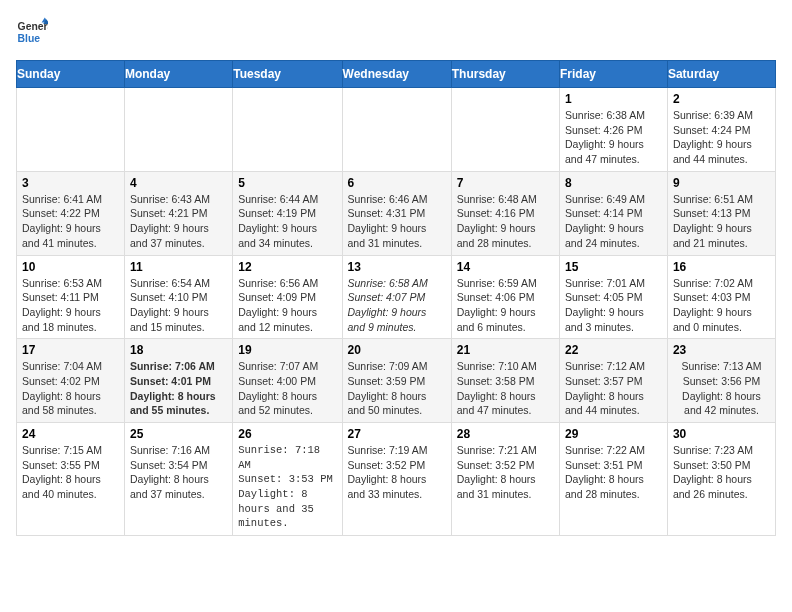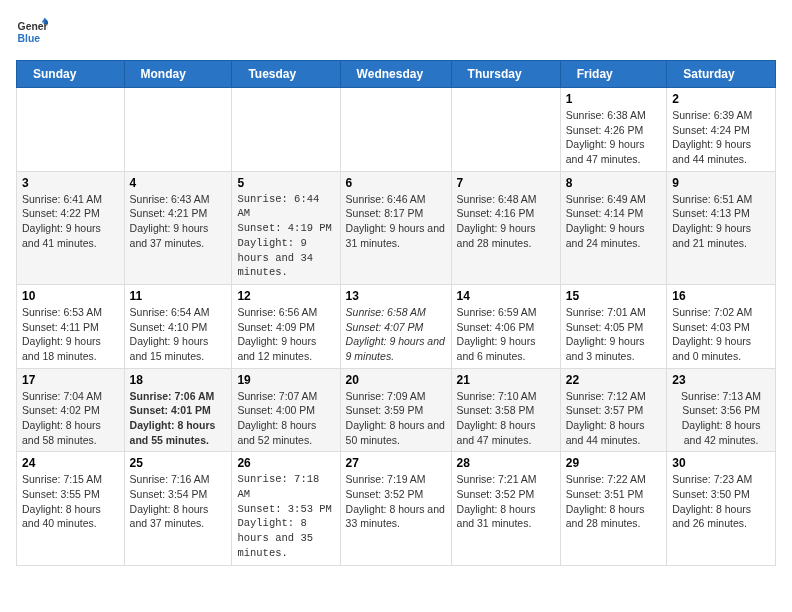--- a/index.html
+++ b/index.html
@@ -38,21 +38,21 @@
       color: #555;
     }
     table {
       width: 100%;
       border-collapse: collapse;
       font-size: 11px;
     }
     thead tr th {
       background-color: #2a74c5;
       color: #fff;
-      padding: 6px 16px;
+      padding: 6px 0;
       text-align: left;
       font-size: 12px;
       font-weight: bold;
       border: 1px solid #1a5fa8;
     }
     tbody tr td {
       border: 1px solid #ddd;
       padding: 4px 5px;
       vertical-align: top;
       width: 113px;
@@ -136,28 +136,28 @@
 Daylight: 9 hours and 41 minutes.</div>
         </td>
         <td>
           <span class="day-number">4</span>
           <div class="day-info" style="white-space: pre-line;">Sunrise: 6:43 AM
 Sunset: 4:21 PM
 Daylight: 9 hours and 37 minutes.</div>
         </td>
         <td>
           <span class="day-number">5</span>
-          <div class="day-info" style="white-space: pre-line; font-family: Liberation Mono, monospace;">Sunrise: 6:44 AM
+          <div class="day-info" style="white-space: pre-line;">Sunrise: 6:44 AM
 Sunset: 4:19 PM
 Daylight: 9 hours and 34 minutes.</div>
         </td>
         <td>
           <span class="day-number">6</span>
           <div class="day-info" style="white-space: pre-line;">Sunrise: 6:46 AM
-Sunset: 8:17 PM
+Sunset: 4:31 PM
 Daylight: 9 hours and 31 minutes.</div>
         </td>
         <td>
           <span class="day-number">7</span>
           <div class="day-info" style="white-space: pre-line;">Sunrise: 6:48 AM
 Sunset: 4:16 PM
 Daylight: 9 hours and 28 minutes.</div>
         </td>
         <td>
           <span class="day-number">8</span>

